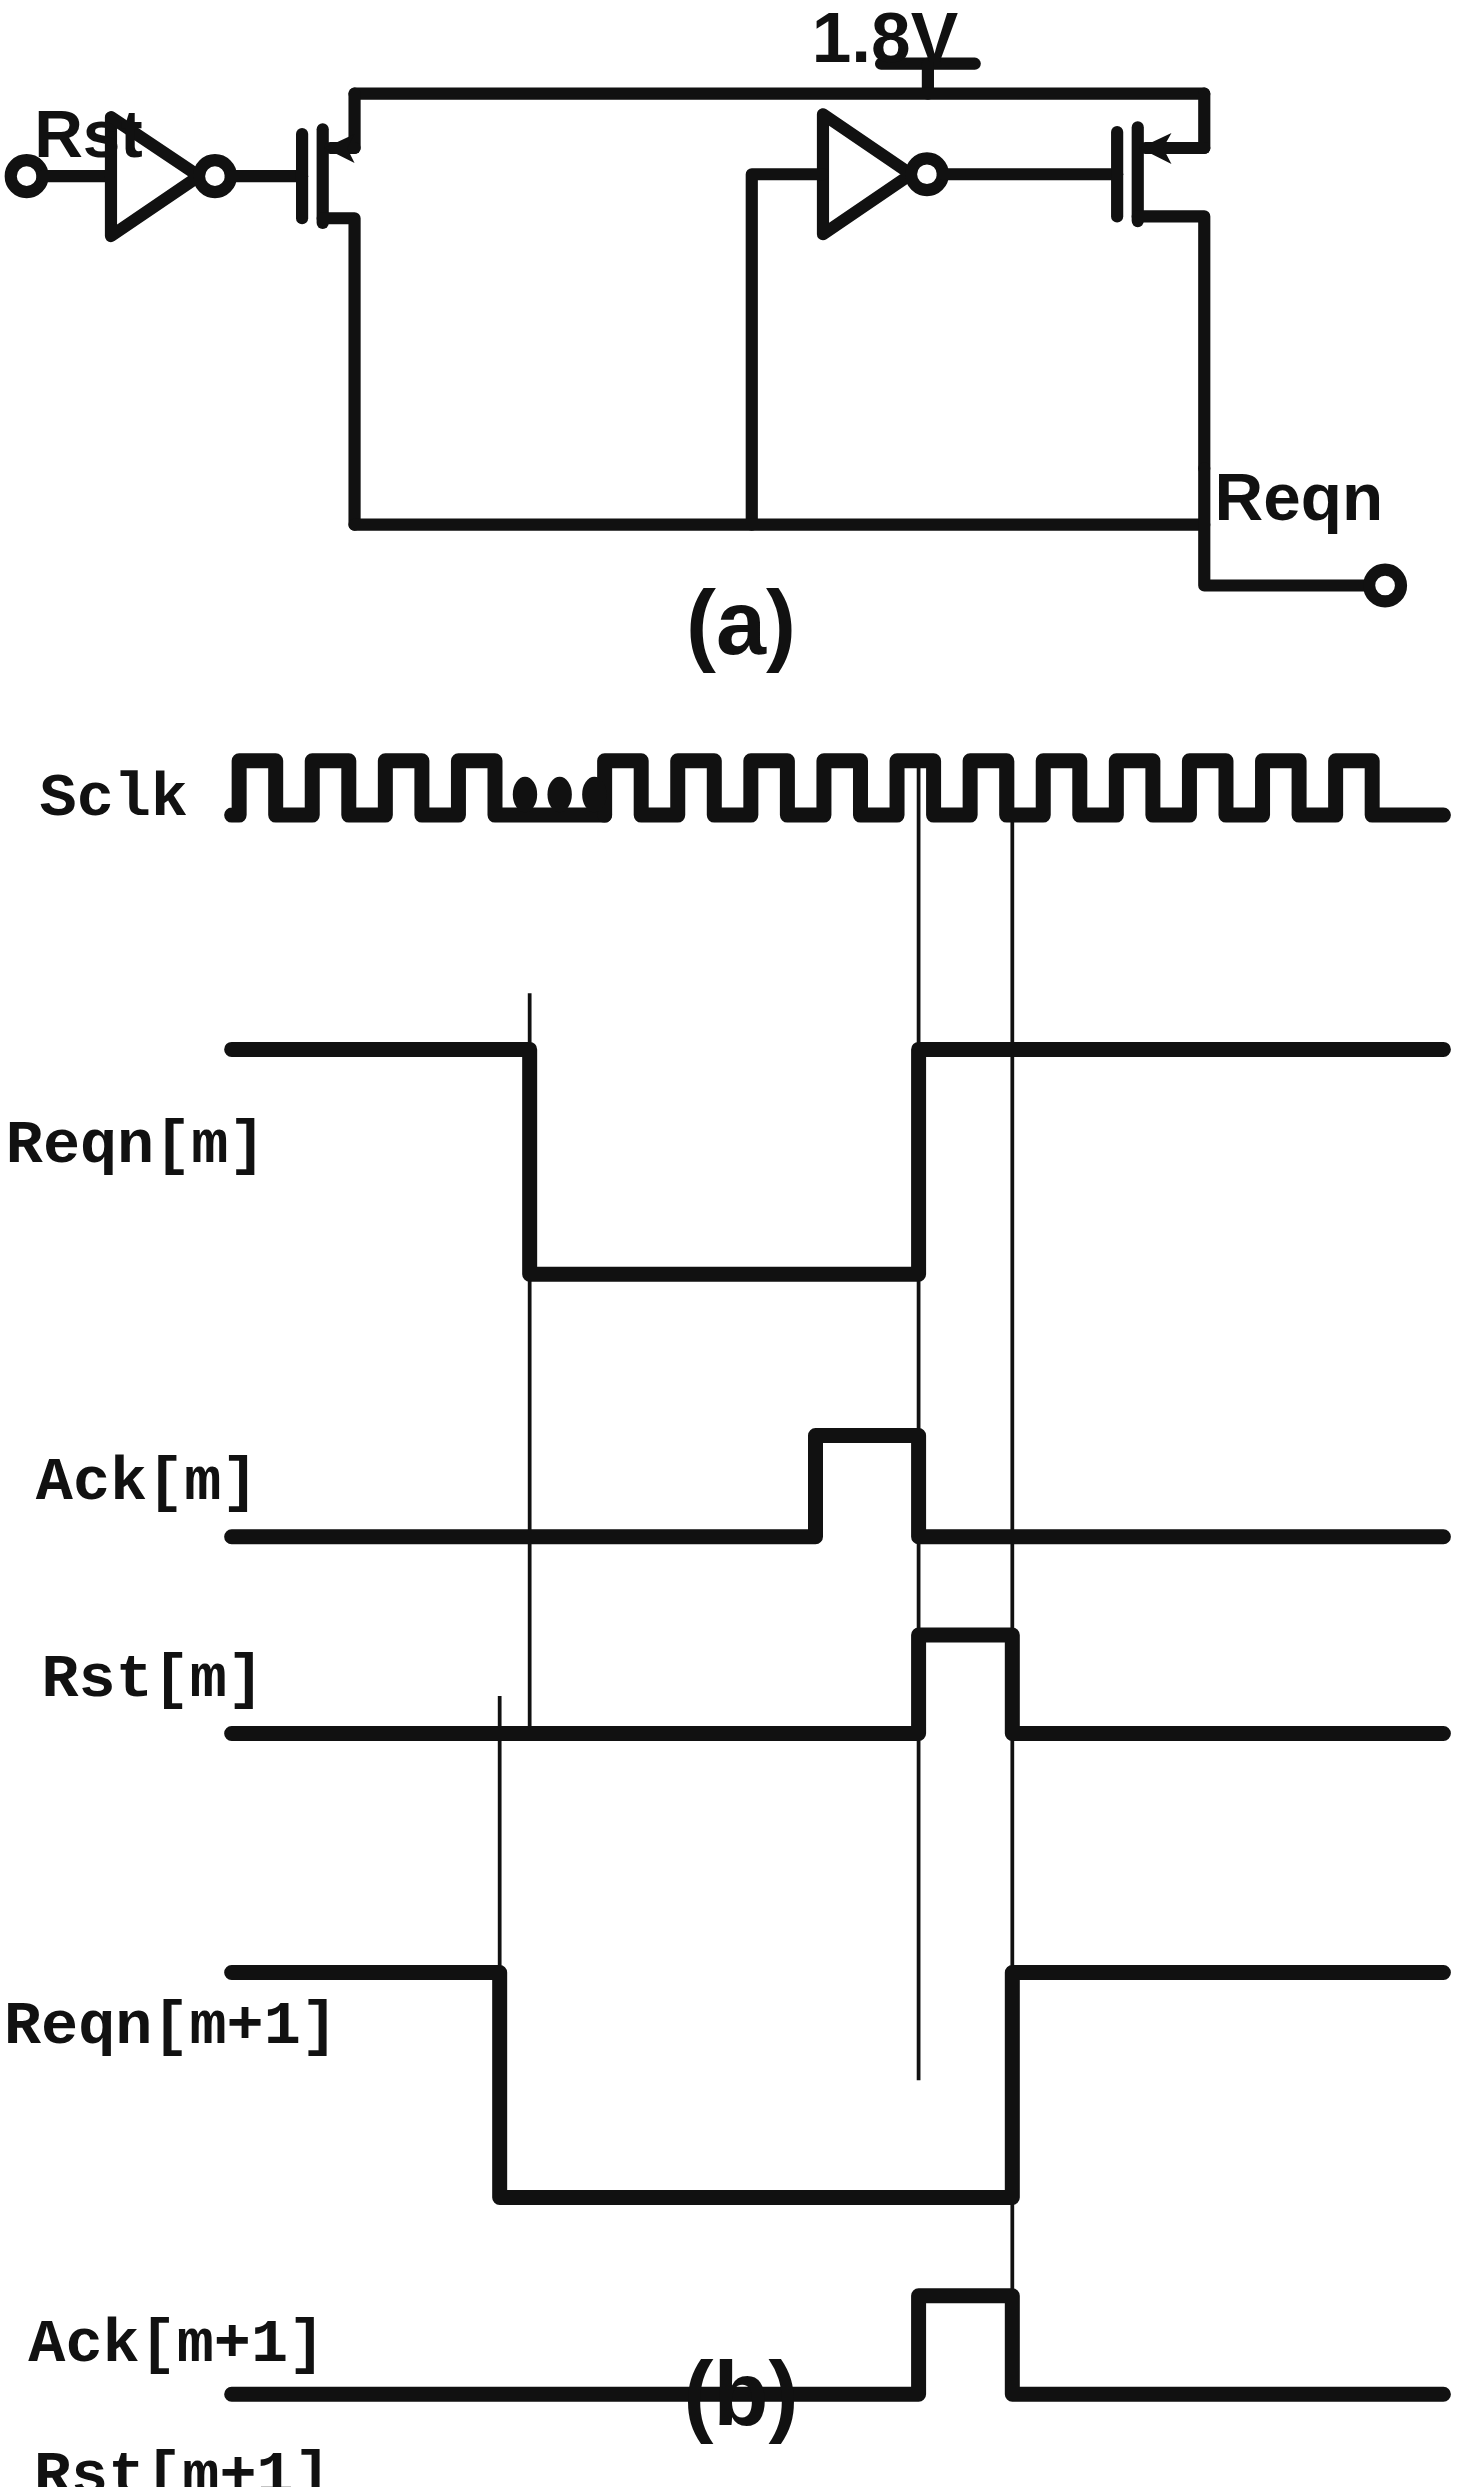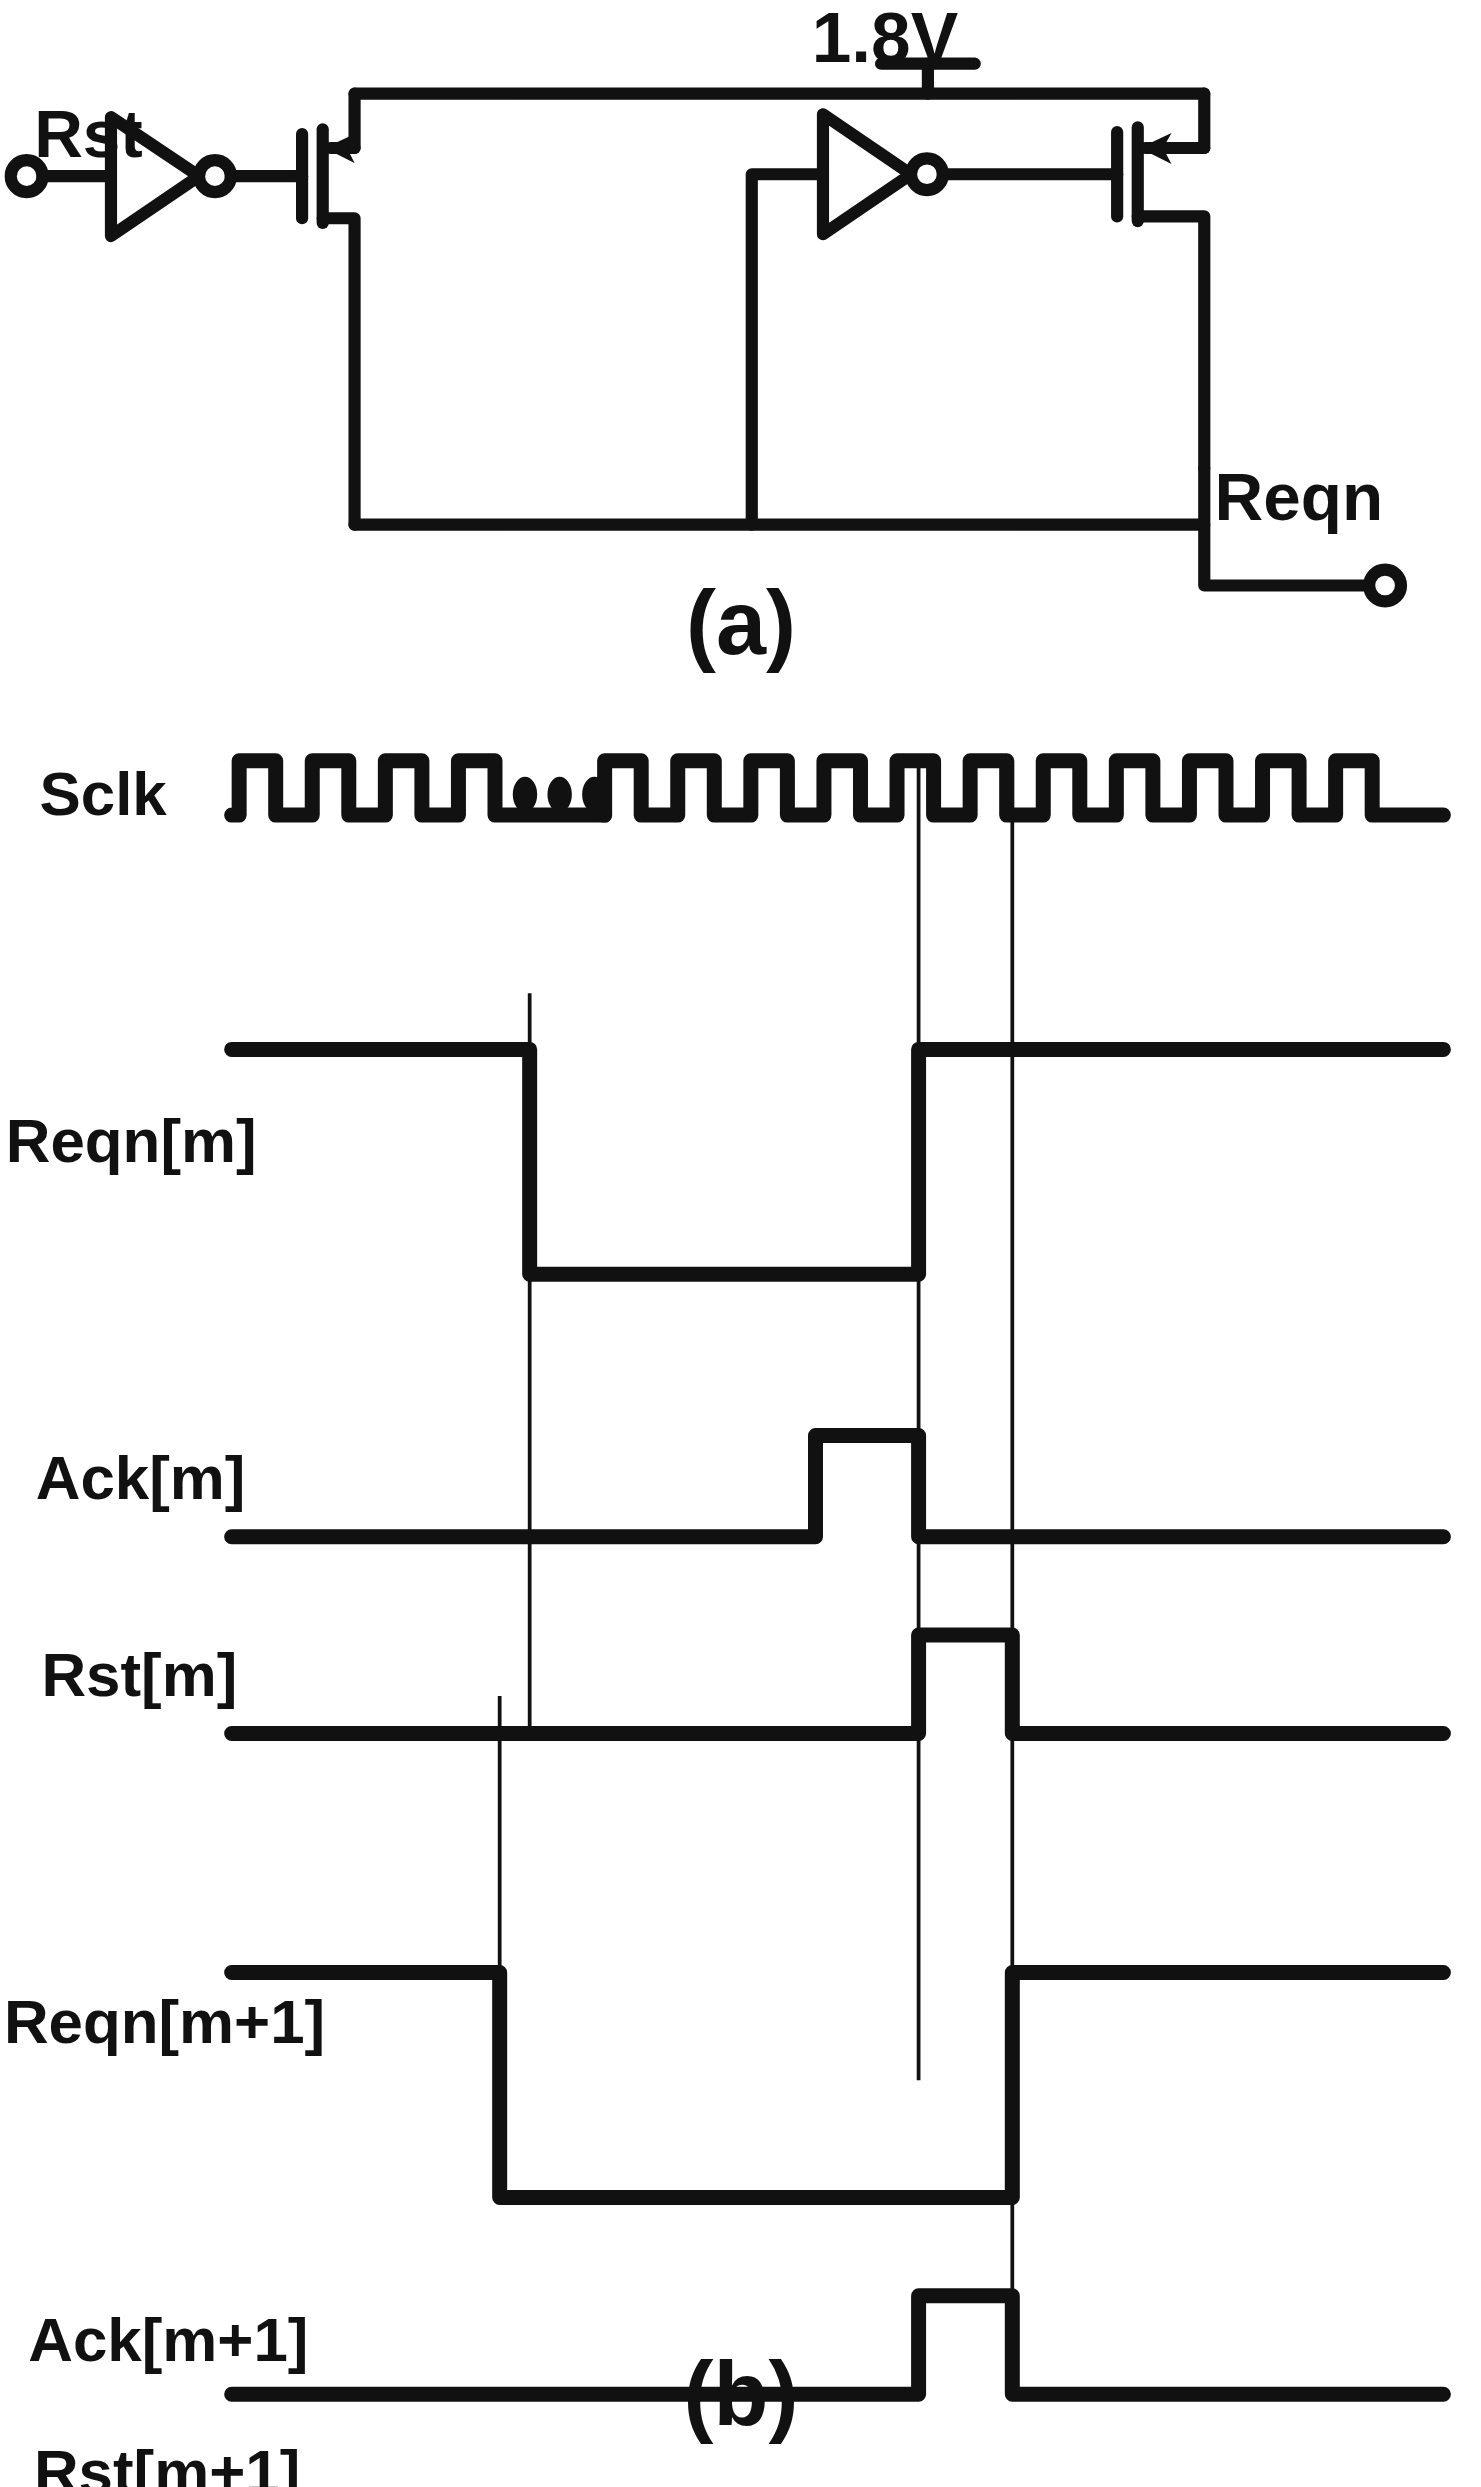--- a/index.html
+++ b/index.html
@@ -3,21 +3,21 @@
 <meta charset="utf-8">
 <style>
   html,body{margin:0;padding:0;background:#ffffff;}
   body{width:1482px;height:2487px;position:relative;
        font-family:"Liberation Sans","DejaVu Sans",sans-serif;
        color:#111111;overflow:hidden;}
   .figure{position:absolute;inset:0;}
   svg{display:block;}
   .panel{position:absolute;left:0;}
   #panel-a{top:0;width:1482px;height:712px;}
-  #panel-b{top:712px;width:1190px;height:1775px;}
+  #panel-b{top:712px;width:1190px;height:1775px;font-family:Liberation Mono, monospace;}
   .caption{position:absolute;width:100%;text-align:center;
            font-weight:bold;color:#111;}
   #caption-a{top:572px;font-size:90px;line-height:103px;}
   #caption-b{top:2343px;font-size:90px;line-height:103px;}
   .ttl{font-weight:bold;fill:#111;}
 </style>
 </head>
 <body>
 
 <div class="figure">

